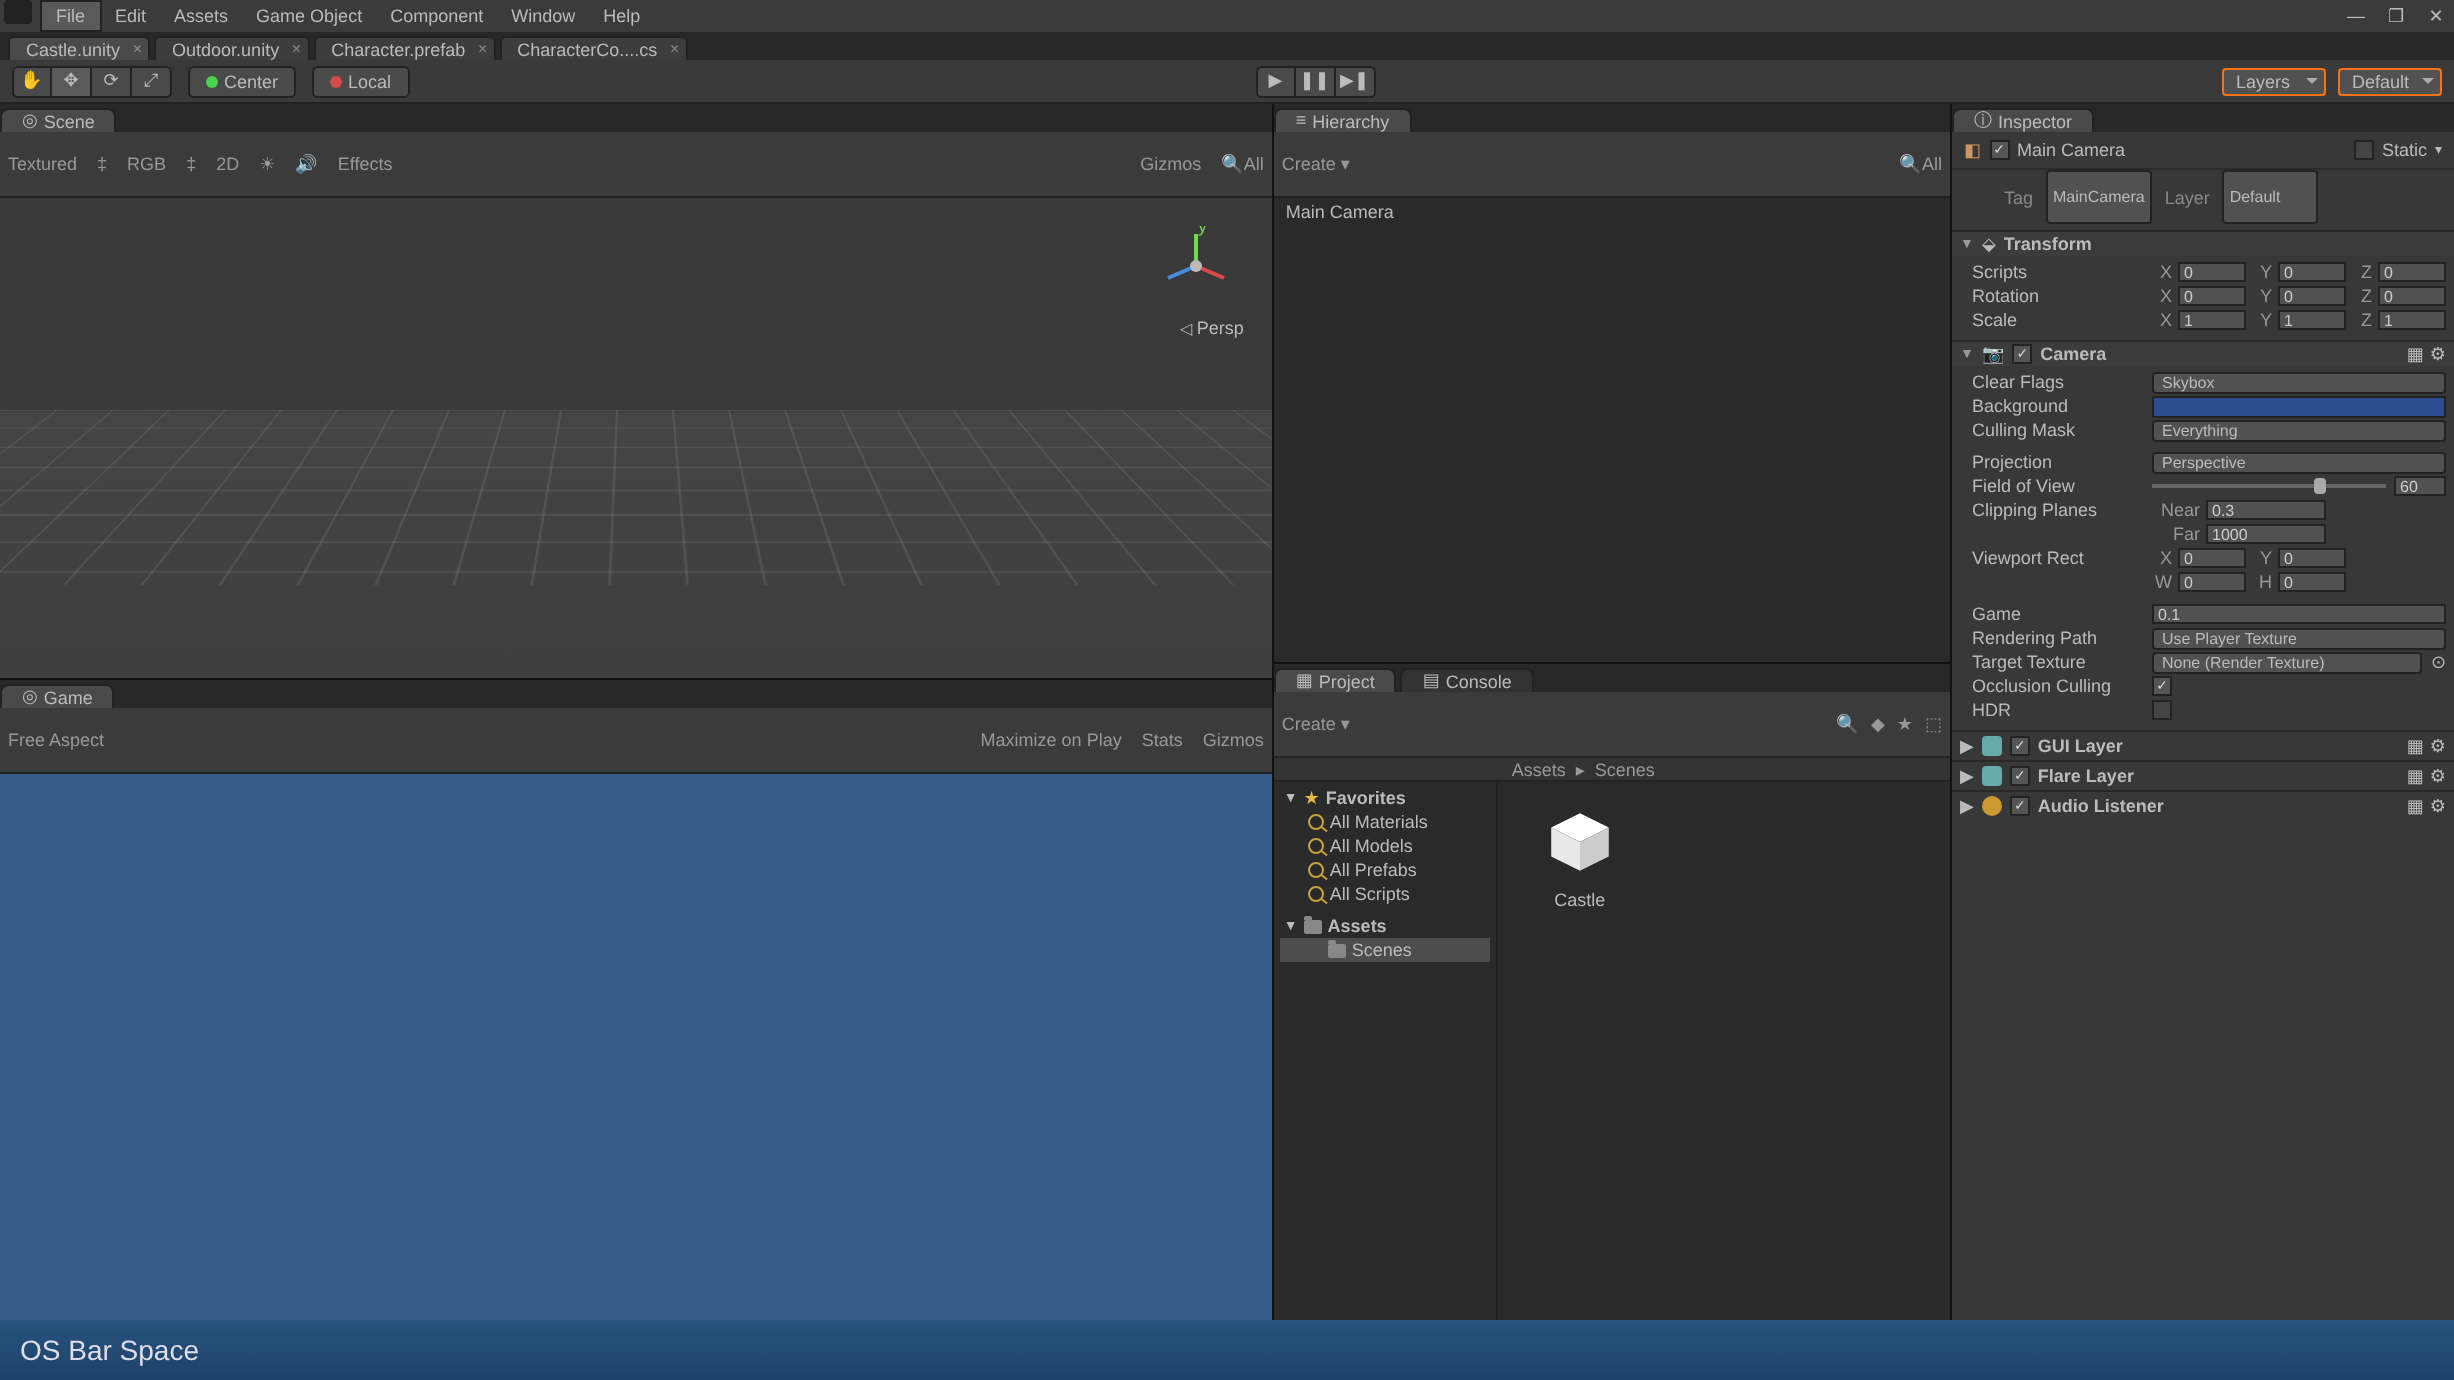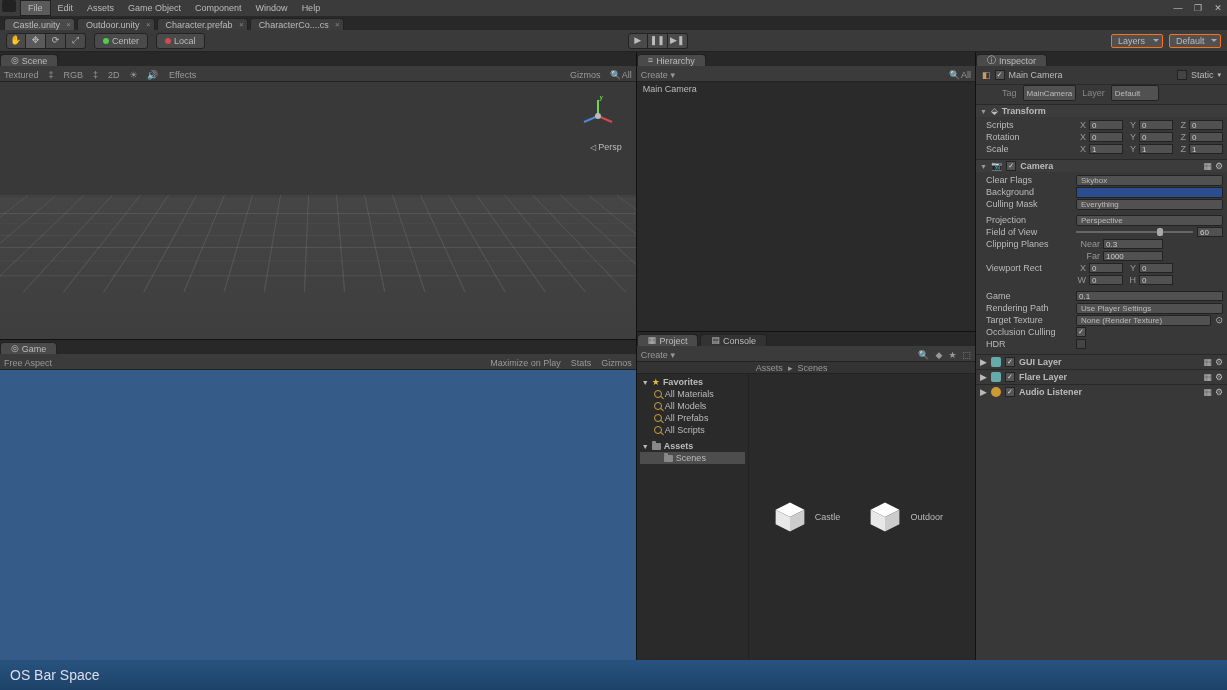--- a/index.html
+++ b/index.html
@@ -25,49 +25,49 @@
 .pillbtn{height:16px;background:#4a4a4a;border:1px solid #222;border-radius:3px;padding:0 8px;display:flex;align-items:center;gap:3px}
 .dotg{width:6px;height:6px;border-radius:50%;background:#4ad24a}
 .dotr{width:6px;height:6px;border-radius:50%;background:#d24a4a}
 .dd{height:14px;background:#515151;border:1px solid #f97316;padding:0 14px 0 6px;display:flex;align-items:center;position:relative;border-radius:2px;min-width:52px}
 .dd::after{content:"";position:absolute;right:3px;top:4px;border:3px solid transparent;border-top-color:#aaa}
 .main{flex:1;display:flex;min-height:0}
 .leftcol{width:646px;display:flex;flex-direction:column;border-right:1px solid #111}
 .pane-tab{background:#282828;height:14px;display:flex;align-items:flex-end}
 .ptab{background:#3a3a3a;border:1px solid #222;border-bottom:none;border-radius:4px 4px 0 0;height:12px;padding:0 10px;display:flex;align-items:center;gap:3px}
 .ptab.active{background:#4a4a4a}
-.pane-tool{background:#3b3b3b;height:16px;display:flex;align-items:flex-start;justify-content:space-between;padding:4px 4px;font-size:8px;color:#999;border-bottom:1px solid #222}
+.pane-tool{background:#3b3b3b;height:28px;display:flex;align-items:center;justify-content:space-between;padding:16px 4px;font-size:8px;color:#999;border-bottom:1px solid #222}
 .scene{flex:1;background:linear-gradient(#393939 0%,#393939 44%,#454545 45%,#3e3e3e 100%);position:relative;overflow:hidden;min-height:0}
 .grid{position:absolute;left:0;right:0;bottom:0;height:56%;
 background-image:repeating-linear-gradient(to right,rgba(200,200,200,.12) 0 1px,transparent 1px 28px),repeating-linear-gradient(to bottom,rgba(200,200,200,.12) 0 1px,transparent 1px 18px);
 transform:perspective(420px) rotateX(62deg);transform-origin:top}
 .gizmo{position:absolute;right:18px;top:14px;width:40px;height:40px}
 .glabel{position:absolute;right:14px;top:60px;font-size:8px;color:#bbb}
 .game{flex:1;background:#355c88;min-height:0}
 .midcol{width:344px;display:flex;flex-direction:column;border-right:1px solid #111}
 .hierarchy{flex:0 0 280px;display:flex;flex-direction:column;border-bottom:1px solid #111}
 .list{flex:1;padding:2px 6px;font-size:9px}
 .project{flex:1;display:flex;flex-direction:column;min-height:0}
 .pbody{flex:1;display:flex;min-height:0}
 .ptree{width:112px;border-right:1px solid #222;padding:2px 3px}
 .ptree .row{display:flex;align-items:center;gap:3px;height:12px;padding:0 2px}
 .ptree .row.ind{padding-left:14px}
 .ptree .row.ind2{padding-left:24px}
 .ptree .row.sel{background:#4d4d4d}
 .star{color:#e6b84a}
 .picons{flex:1;display:flex;gap:26px;padding:12px 22px}
-.pitem{display:flex;flex-direction:row;align-items:center;gap:6px}
+.pitem{display:flex;flex-direction:column;align-items:center;gap:6px}
 .cube{width:38px;height:36px;position:relative}
 .cube svg{width:100%;height:100%}
 .crumb{height:12px;background:#333;border-bottom:1px solid #222;display:flex;align-items:center;padding-left:6px;font-size:8px;color:#999;gap:5px}
 .rightcol{flex:1;display:flex;flex-direction:column;background:#383838}
 .insp-head{padding:4px 6px;display:flex;align-items:center;gap:4px;border-bottom:1px solid #2a2a2a}
 .chk{width:10px;height:10px;background:#555;border:1px solid #222;display:inline-flex;align-items:center;justify-content:center;font-size:7px;color:#ddd}
 .insp-sub{display:flex;gap:6px;padding:0 6px 3px 26px;font-size:8px;color:#888;align-items:center}
-.minidd{background:#515151;border:1px solid #222;padding:0 3px;height:16px;display:flex;align-items:center;border-radius:2px;font-size:8px;color:#bbb;min-width:48px}
+.minidd{background:#515151;border:1px solid #222;padding:0 3px;height:27px;display:flex;align-items:center;border-radius:2px;font-size:8px;color:#bbb;min-width:48px}
 .comp{border-top:1px solid #282828}
 .comp-head{display:flex;align-items:center;gap:4px;padding:1px 4px;background:#3c3c3c}
 .comp-head .tri{font-size:7px;color:#999}
 .comp-body{padding:2px 4px 4px 4px}
 .prow{display:flex;align-items:center;height:12px;gap:4px}
 .plabel{width:92px;padding-left:6px;color:#bbb}
 .xyz{display:flex;flex:1;gap:3px}
 .xyz span.l{color:#999;width:10px;text-align:right}
 .xyz input,.pval input{background:#515151;border:1px solid #222;color:#ccc;height:10px;width:34px;padding:0 2px;font-size:8px}
 .pval{flex:1}
@@ -303,29 +303,20 @@
         <div class="picons">
           <div class="pitem">
             <div class="cube"><svg viewBox="0 0 40 40">
                   <polygon points="20,4 36,12 36,28 20,36 4,28 4,12" fill="#1a1a1a"></polygon>
                   <polygon points="20,4 36,12 20,20 4,12" fill="#fff"></polygon>
                   <polygon points="20,20 36,12 36,28 20,36" fill="#ccc"></polygon>
                   <polygon points="4,12 20,20 20,36 4,28" fill="#e8e8e8"></polygon>
                 </svg></div>
             <span>Castle</span>
           </div>
-          <div class="pitem">
-            <div class="cube"><svg viewBox="0 0 40 40">
-                  <polygon points="20,4 36,12 36,28 20,36 4,28 4,12" fill="#1a1a1a"></polygon>
-                  <polygon points="20,4 36,12 20,20 4,12" fill="#fff"></polygon>
-                  <polygon points="20,20 36,12 36,28 20,36" fill="#ccc"></polygon>
-                  <polygon points="4,12 20,20 20,36 4,28" fill="#e8e8e8"></polygon>
-                </svg></div>
-            <span>Outdoor</span>
-          </div>
         </div>
       </div>
     </div>
   </div>
 
   <div class="rightcol">
     <div class="pane-tab">
         <div class="ptab active">
           <span class="glyph">ⓘ</span>
           <span>Inspector</span>
@@ -457,21 +448,21 @@
               <span class="l">H</span>
               <input value="0" style="">
             </div>
           </div>
         <div class="prow" style="margin-top:4px">
             <span class="plabel">Game</span>
             <div class="pval"><input style="width: 100%;" value="0.1"></div>
           </div>
         <div class="prow">
             <span class="plabel">Rendering Path</span>
-            <div class="pselect">Use Player Settings</div>
+            <div class="pselect">Use Player Texture</div>
           </div>
         <div class="prow">
             <span class="plabel">Target Texture</span>
             <div class="pselect">None (Render Texture)</div>
             <span>⊙</span>
           </div>
         <div class="prow">
             <span class="plabel">Occlusion Culling</span>
             <span class="chk">✓</span>
           </div>

